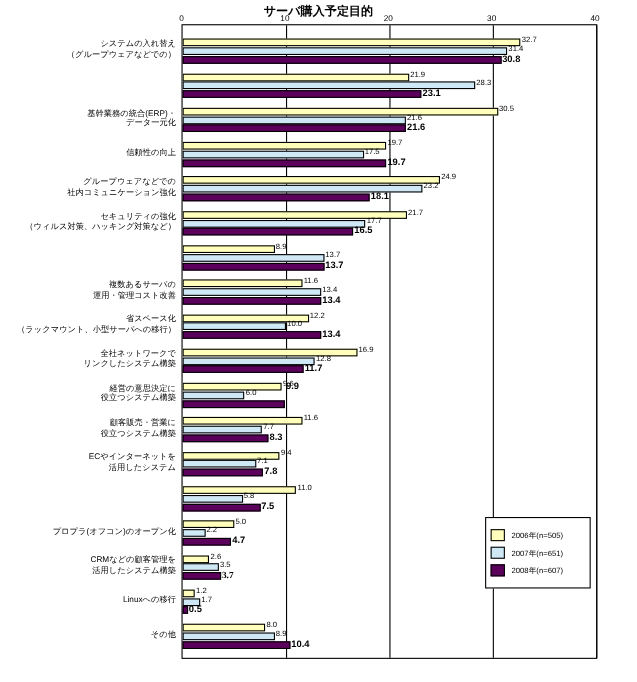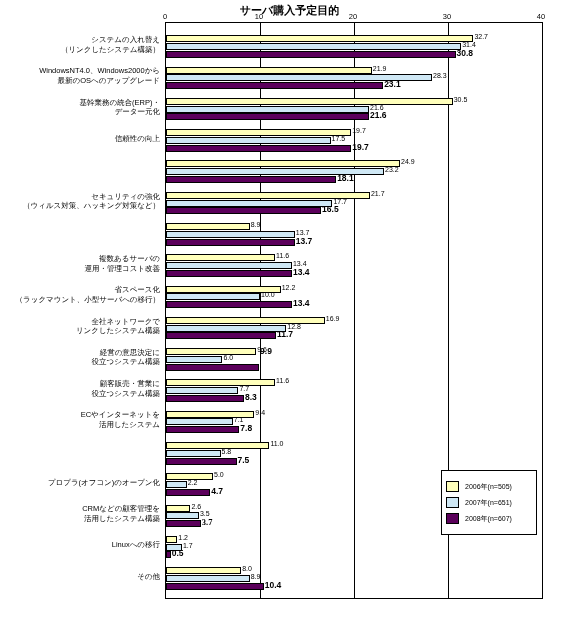--- a/index.html
+++ b/index.html
@@ -89,36 +89,36 @@
       <div class="bar y" style="top: 544.061px; width: 75.2px;"></div>
       <div class="bar c" style="top: 551.861px; width: 83.66px;"></div>
       <div class="bar p" style="top: 559.661px; width: 97.76px;"></div>
     </div>
   <div id="axis-labels">
       <div class="xtick" style="left: 165px;">0</div>
       <div class="xtick" style="left: 259px;">10</div>
       <div class="xtick" style="left: 353px;">20</div>
       <div class="xtick" style="left: 447px;">30</div>
       <div class="xtick" style="left: 541px;">40</div>
-      <div class="catlabel" style="width: 160px; left: 0px; top: 35.1389px;"><span>システムの入れ替え</span><br><span>（リンクしたシステム構築）</span></div>
+      <div class="catlabel" style="width: 160px; left: 0px; top: 35.1389px;"><span>システムの入れ替え</span><br><span>（グループウェアなどでの）</span></div>
       <div class="val" style="left: 474.38px; top: 33.3389px;">32.7</div>
       <div class="val" style="left: 462.16px; top: 41.1389px;">31.4</div>
       <div class="val bold" style="left: 456.52px; top: 47.9389px;">30.8</div>
-      <div class="catlabel" style="width: 160px; left: 0px; top: 66.4167px;"><span>WindowsNT4.0、Windows2000から</span><br><span>最新のOSへのアップグレード</span></div>
       <div class="val" style="left: 372.86px; top: 64.6167px;">21.9</div>
       <div class="val" style="left: 433.02px; top: 72.4167px;">28.3</div>
       <div class="val bold" style="left: 384.14px; top: 79.2167px;">23.1</div>
       <div class="catlabel" style="width: 160px; left: 0px; top: 97.6944px;"><span>基幹業務の統合(ERP)・</span><br><span>データ一元化</span></div>
       <div class="val" style="left: 453.7px; top: 95.8944px;">30.5</div>
       <div class="val" style="left: 370.04px; top: 103.694px;">21.6</div>
       <div class="val bold" style="left: 370.04px; top: 110.494px;">21.6</div>
       <div class="catlabel" style="width: 160px; left: 0px; top: 133.722px;"><span>信頼性の向上</span></div>
       <div class="val" style="left: 352.18px; top: 127.172px;">19.7</div>
       <div class="val" style="left: 331.5px; top: 134.972px;">17.5</div>
       <div class="val bold" style="left: 352.18px; top: 141.772px;">19.7</div>
+      <div class="catlabel" style="width: 160px; left: 0px; top: 160.25px;"><span>グループウェアなどでの</span><br><span>社内コミュニケーション強化</span></div>
       <div class="val" style="left: 401.06px; top: 158.45px;">24.9</div>
       <div class="val" style="left: 385.08px; top: 166.25px;">23.2</div>
       <div class="val bold" style="left: 337.14px; top: 173.05px;">18.1</div>
       <div class="catlabel" style="width: 160px; left: 0px; top: 191.528px;"><span>セキュリティの強化</span><br><span>（ウィルス対策、ハッキング対策など）</span></div>
       <div class="val" style="left: 370.98px; top: 189.728px;">21.7</div>
       <div class="val" style="left: 333.38px; top: 197.528px;">17.7</div>
       <div class="val bold" style="left: 322.1px; top: 204.328px;">16.5</div>
       <div class="val" style="left: 250.66px; top: 221.006px;">8.9</div>
       <div class="val" style="left: 295.78px; top: 228.806px;">13.7</div>
       <div class="val bold" style="left: 295.78px; top: 235.606px;">13.7</div>

